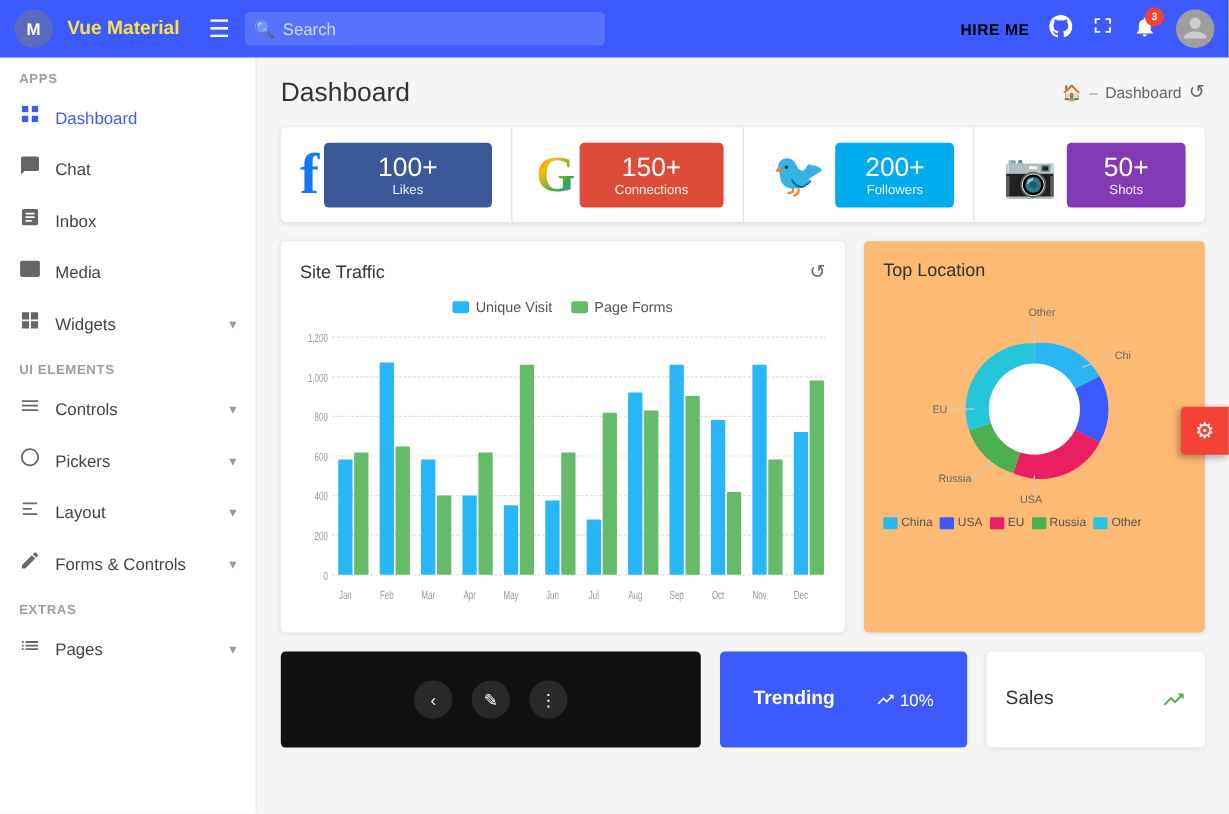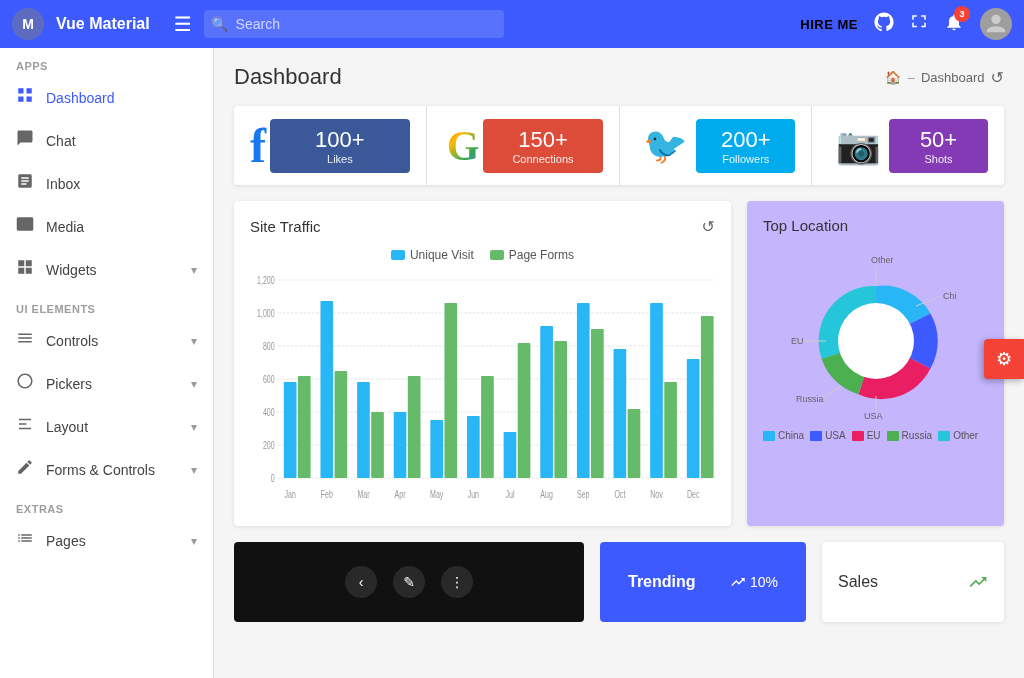--- a/index.html
+++ b/index.html
@@ -17,21 +17,21 @@
     }
     .header-logo {
       background: #5c6bc0;
       width: 32px; height: 32px;
       border-radius: 50%;
       display: flex; align-items: center; justify-content: center;
       color: white; font-weight: bold; font-size: 14px;
       flex-shrink: 0;
     }
     .header-title {
-      color: #ffffff; font-size: 16px; font-weight: 600;
+      color: #fde047; font-size: 16px; font-weight: 600;
       margin-right: 8px;
     }
     .header-menu-icon {
       color: white; font-size: 20px; cursor: pointer;
       margin-left: 4px;
     }
     .header-search {
       background: rgba(255,255,255,0.15);
       border: none; border-radius: 4px;
       padding: 6px 12px 6px 32px;
@@ -157,21 +157,21 @@
 
     
     .chart-legend {
       display: flex; gap: 16px; margin-bottom: 8px; justify-content: center;
     }
     .legend-item { display: flex; align-items: center; gap: 5px; font-size: 12px; color: #555; }
     .legend-dot { width: 14px; height: 10px; border-radius: 2px; }
 
     
     .location-card {
-      width: 257px; background: #c4b5fd; border-radius: 4px;
+      width: 284px; background: #fdba74; border-radius: 4px;
       box-shadow: 0 1px 4px rgba(0,0,0,0.1);
       padding: 16px;
       flex-shrink: 0;
     }
 
     
     .bottom-row { display: flex; gap: 16px; }
     .bottom-card-dark {
       width: 350px; min-height: 80px; background: #111;
       border-radius: 4px; overflow: hidden;

